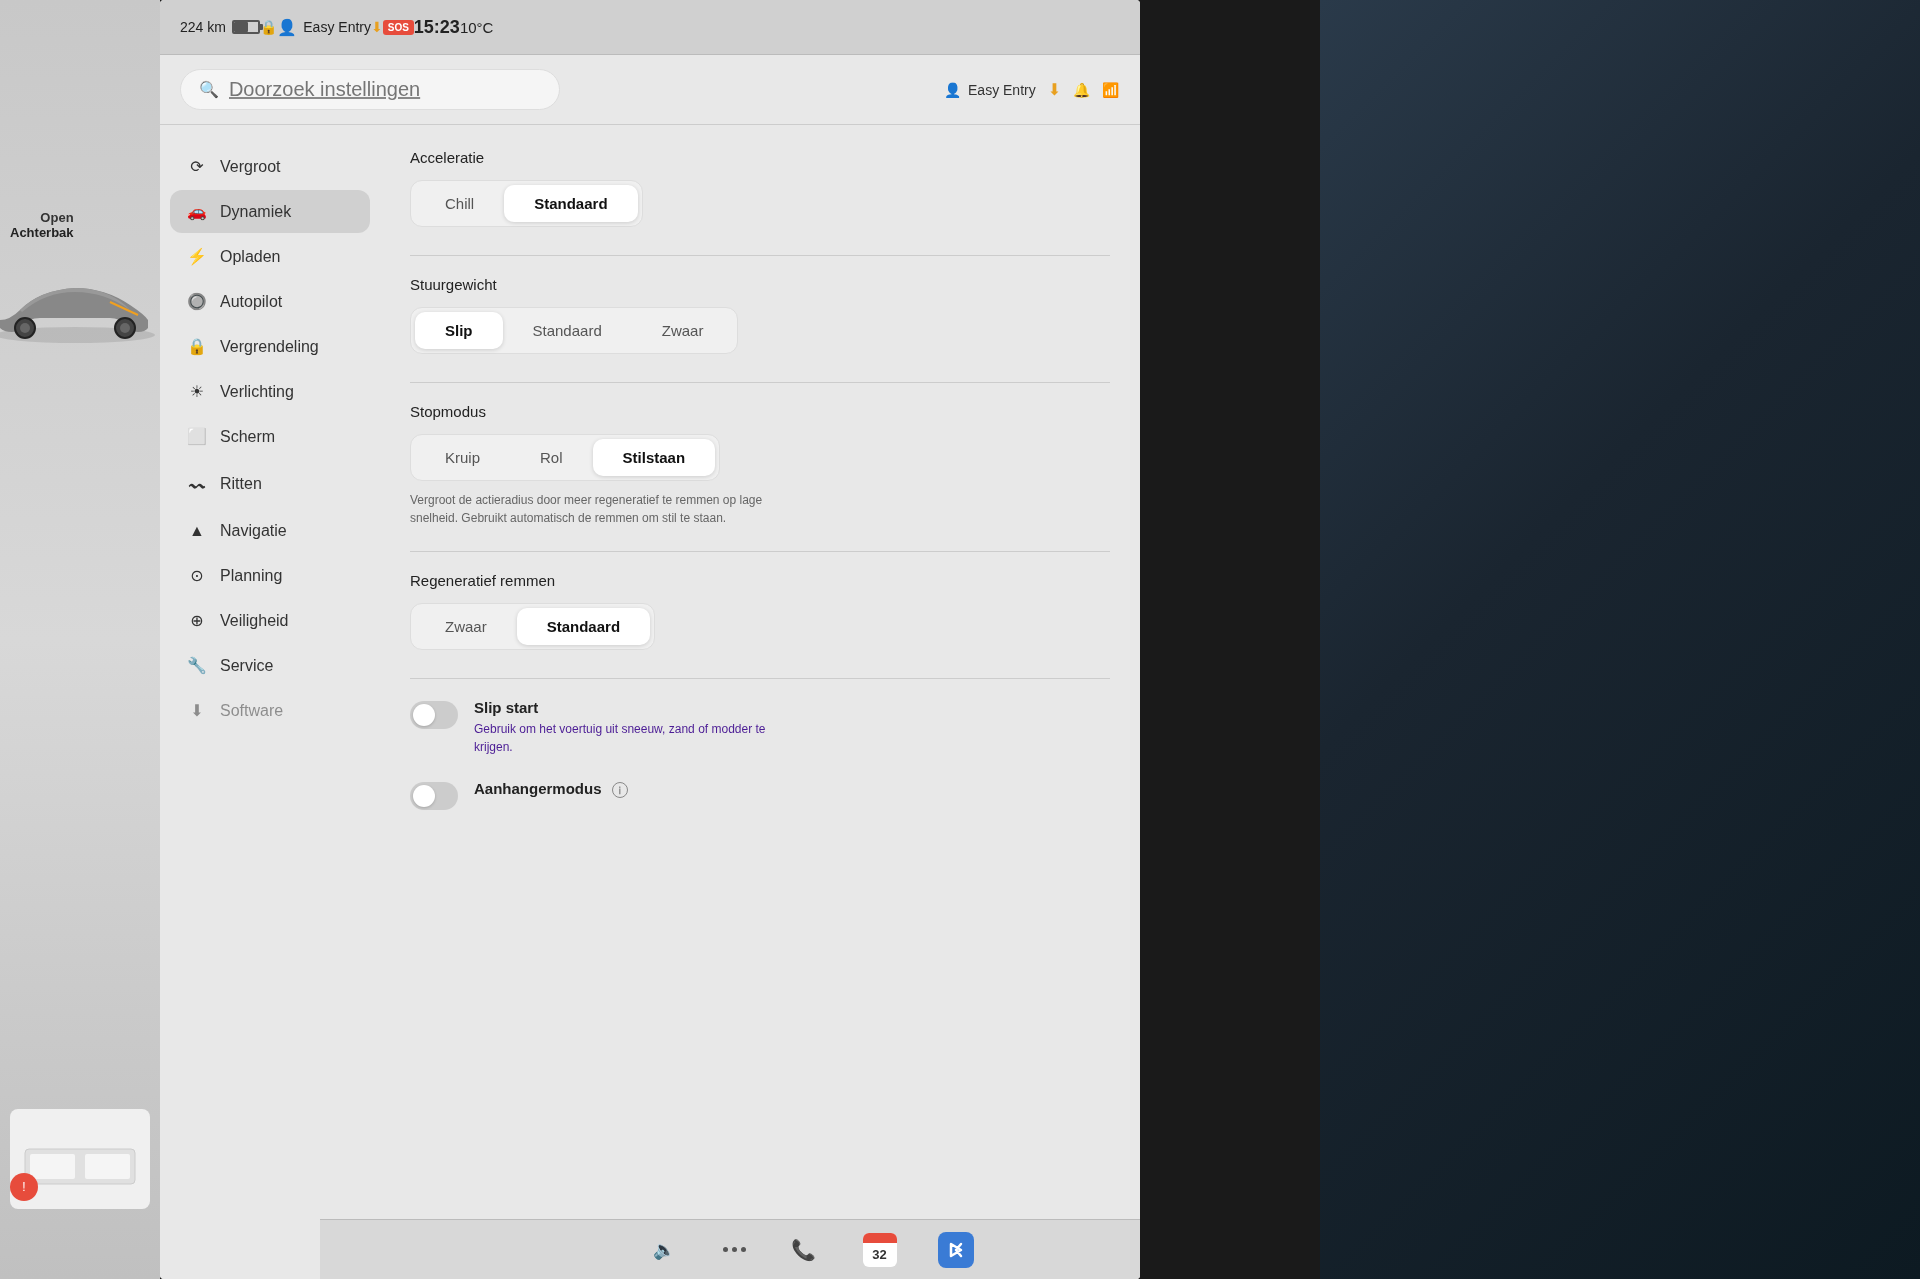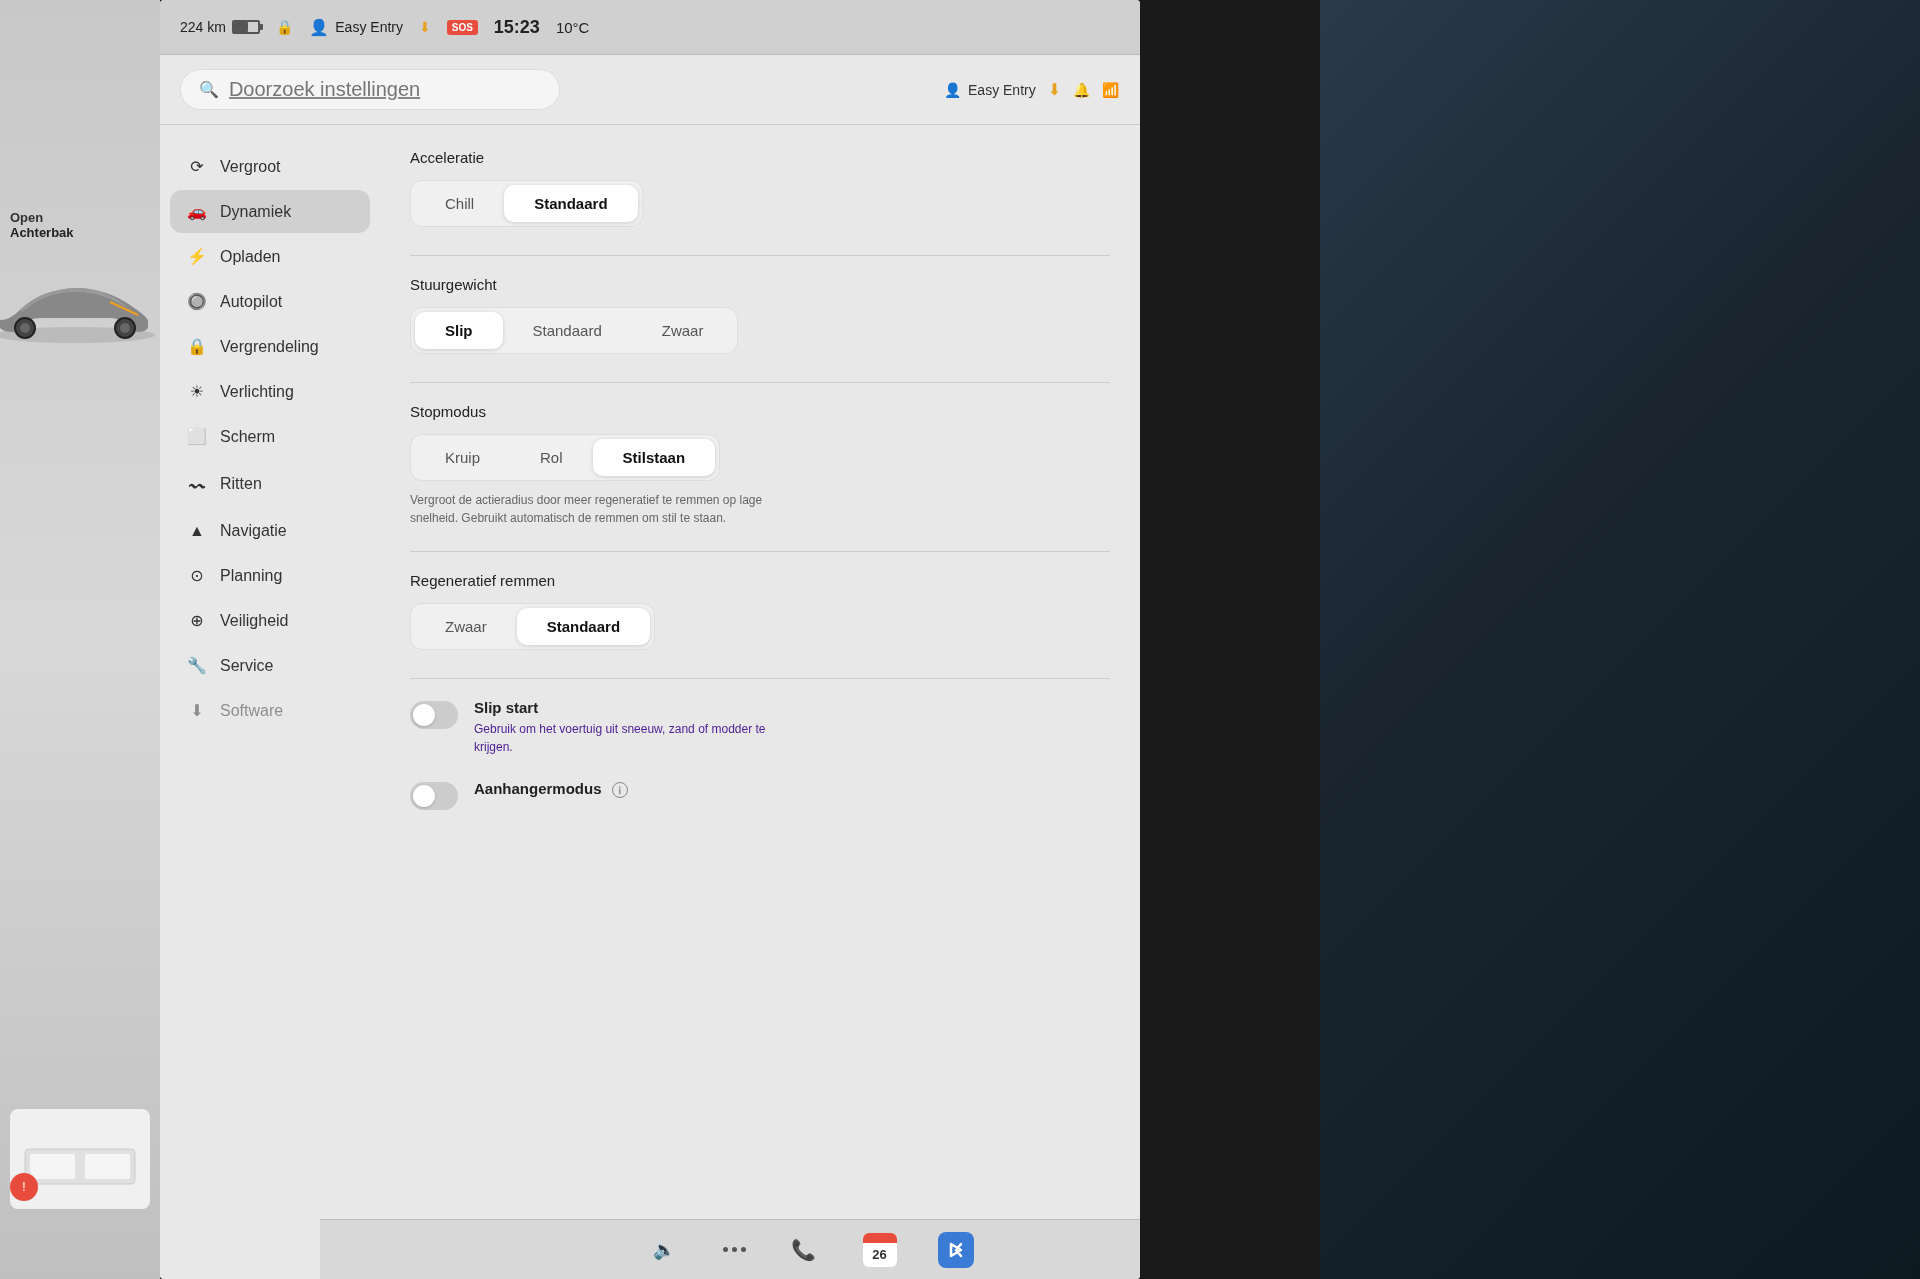--- a/index.html
+++ b/index.html
@@ -36,21 +36,20 @@
       overflow: hidden;
     }
 
     
     .status-bar {
       height: 55px;
       background: #d0d0d0;
       display: flex;
       align-items: center;
       padding: 0 20px;
-      gap: 16px;
       border-bottom: 1px solid #bbb;
     }
 
     .status-item {
       display: flex;
       align-items: center;
       gap: 6px;
       font-size: 14px;
       font-weight: 500;
       color: #222;
@@ -419,21 +418,21 @@
       color: white;
       font-size: 12px;
     }
   </style>
 </head>
 <body>
 
 <div class="bg-right"></div>
 
 <div class="left-panel">
-  <div style="position:absolute;top:210px;left:10px;">
+  <div style="position:absolute;top:210px;left:10px;text-align:right;">
     <div style="font-size:13px;font-weight:600;color:#333;">Open</div>
     <div style="font-size:13px;font-weight:700;color:#222;">Achterbak</div>
   </div>
 
   <div style="position:absolute;top:260px;left:-10px;">
     <svg width="170" height="90" viewBox="0 0 170 90">
       <ellipse cx="85" cy="75" rx="80" ry="8" fill="rgba(0,0,0,0.1)"></ellipse>
       <path d="M10 60 Q20 60 30 50 Q50 30 85 28 Q115 28 140 45 Q155 55 158 60 L158 68 Q155 72 148 72 Q140 72 135 65 Q130 58 120 58 Q100 58 85 58 Q65 58 50 58 Q38 58 35 65 Q30 72 22 72 Q14 72 10 68 Z" fill="#888"></path>
       <path d="M30 50 Q50 30 85 28 Q115 28 135 45 L140 50 Q115 32 85 32 Q55 32 32 52 Z" fill="#999"></path>
       <circle cx="35" cy="68" r="10" fill="#444" stroke="#222" stroke-width="2"></circle>
@@ -628,21 +627,21 @@
       <div class="dot"></div>
         <div class="dot"></div>
         <div class="dot"></div>
     </div>
     <div class="taskbar-icon">
       <span style="color:#2ecc71;font-size:20px;">📞</span>
     </div>
     <div style="display:flex;flex-direction:column;align-items:center;width:36px;">
       <div style="width:34px;height:34px;background:white;border-radius:6px;overflow:hidden;display:flex;flex-direction:column;align-items:center;">
         <div style="width:100%;height:10px;background:#e74c3c;border-radius:3px 3px 0 0;"></div>
-        <div style="font-size:13px;font-weight:bold;color:#333;line-height:24px;">26</div>
+        <div style="font-size:13px;font-weight:bold;color:#333;line-height:24px;">32</div>
       </div>
     </div>
     <div class="bluetooth-icon">
       <svg width="16" height="22" viewBox="0 0 16 22" fill="none">
         <path d="M3 5l10 6-10 6V5zM8 11l5 6M8 11l5-6" stroke="white" stroke-width="2.5" stroke-linecap="round" stroke-linejoin="round"></path>
       </svg>
     </div>
   </div>
 
 </div>

